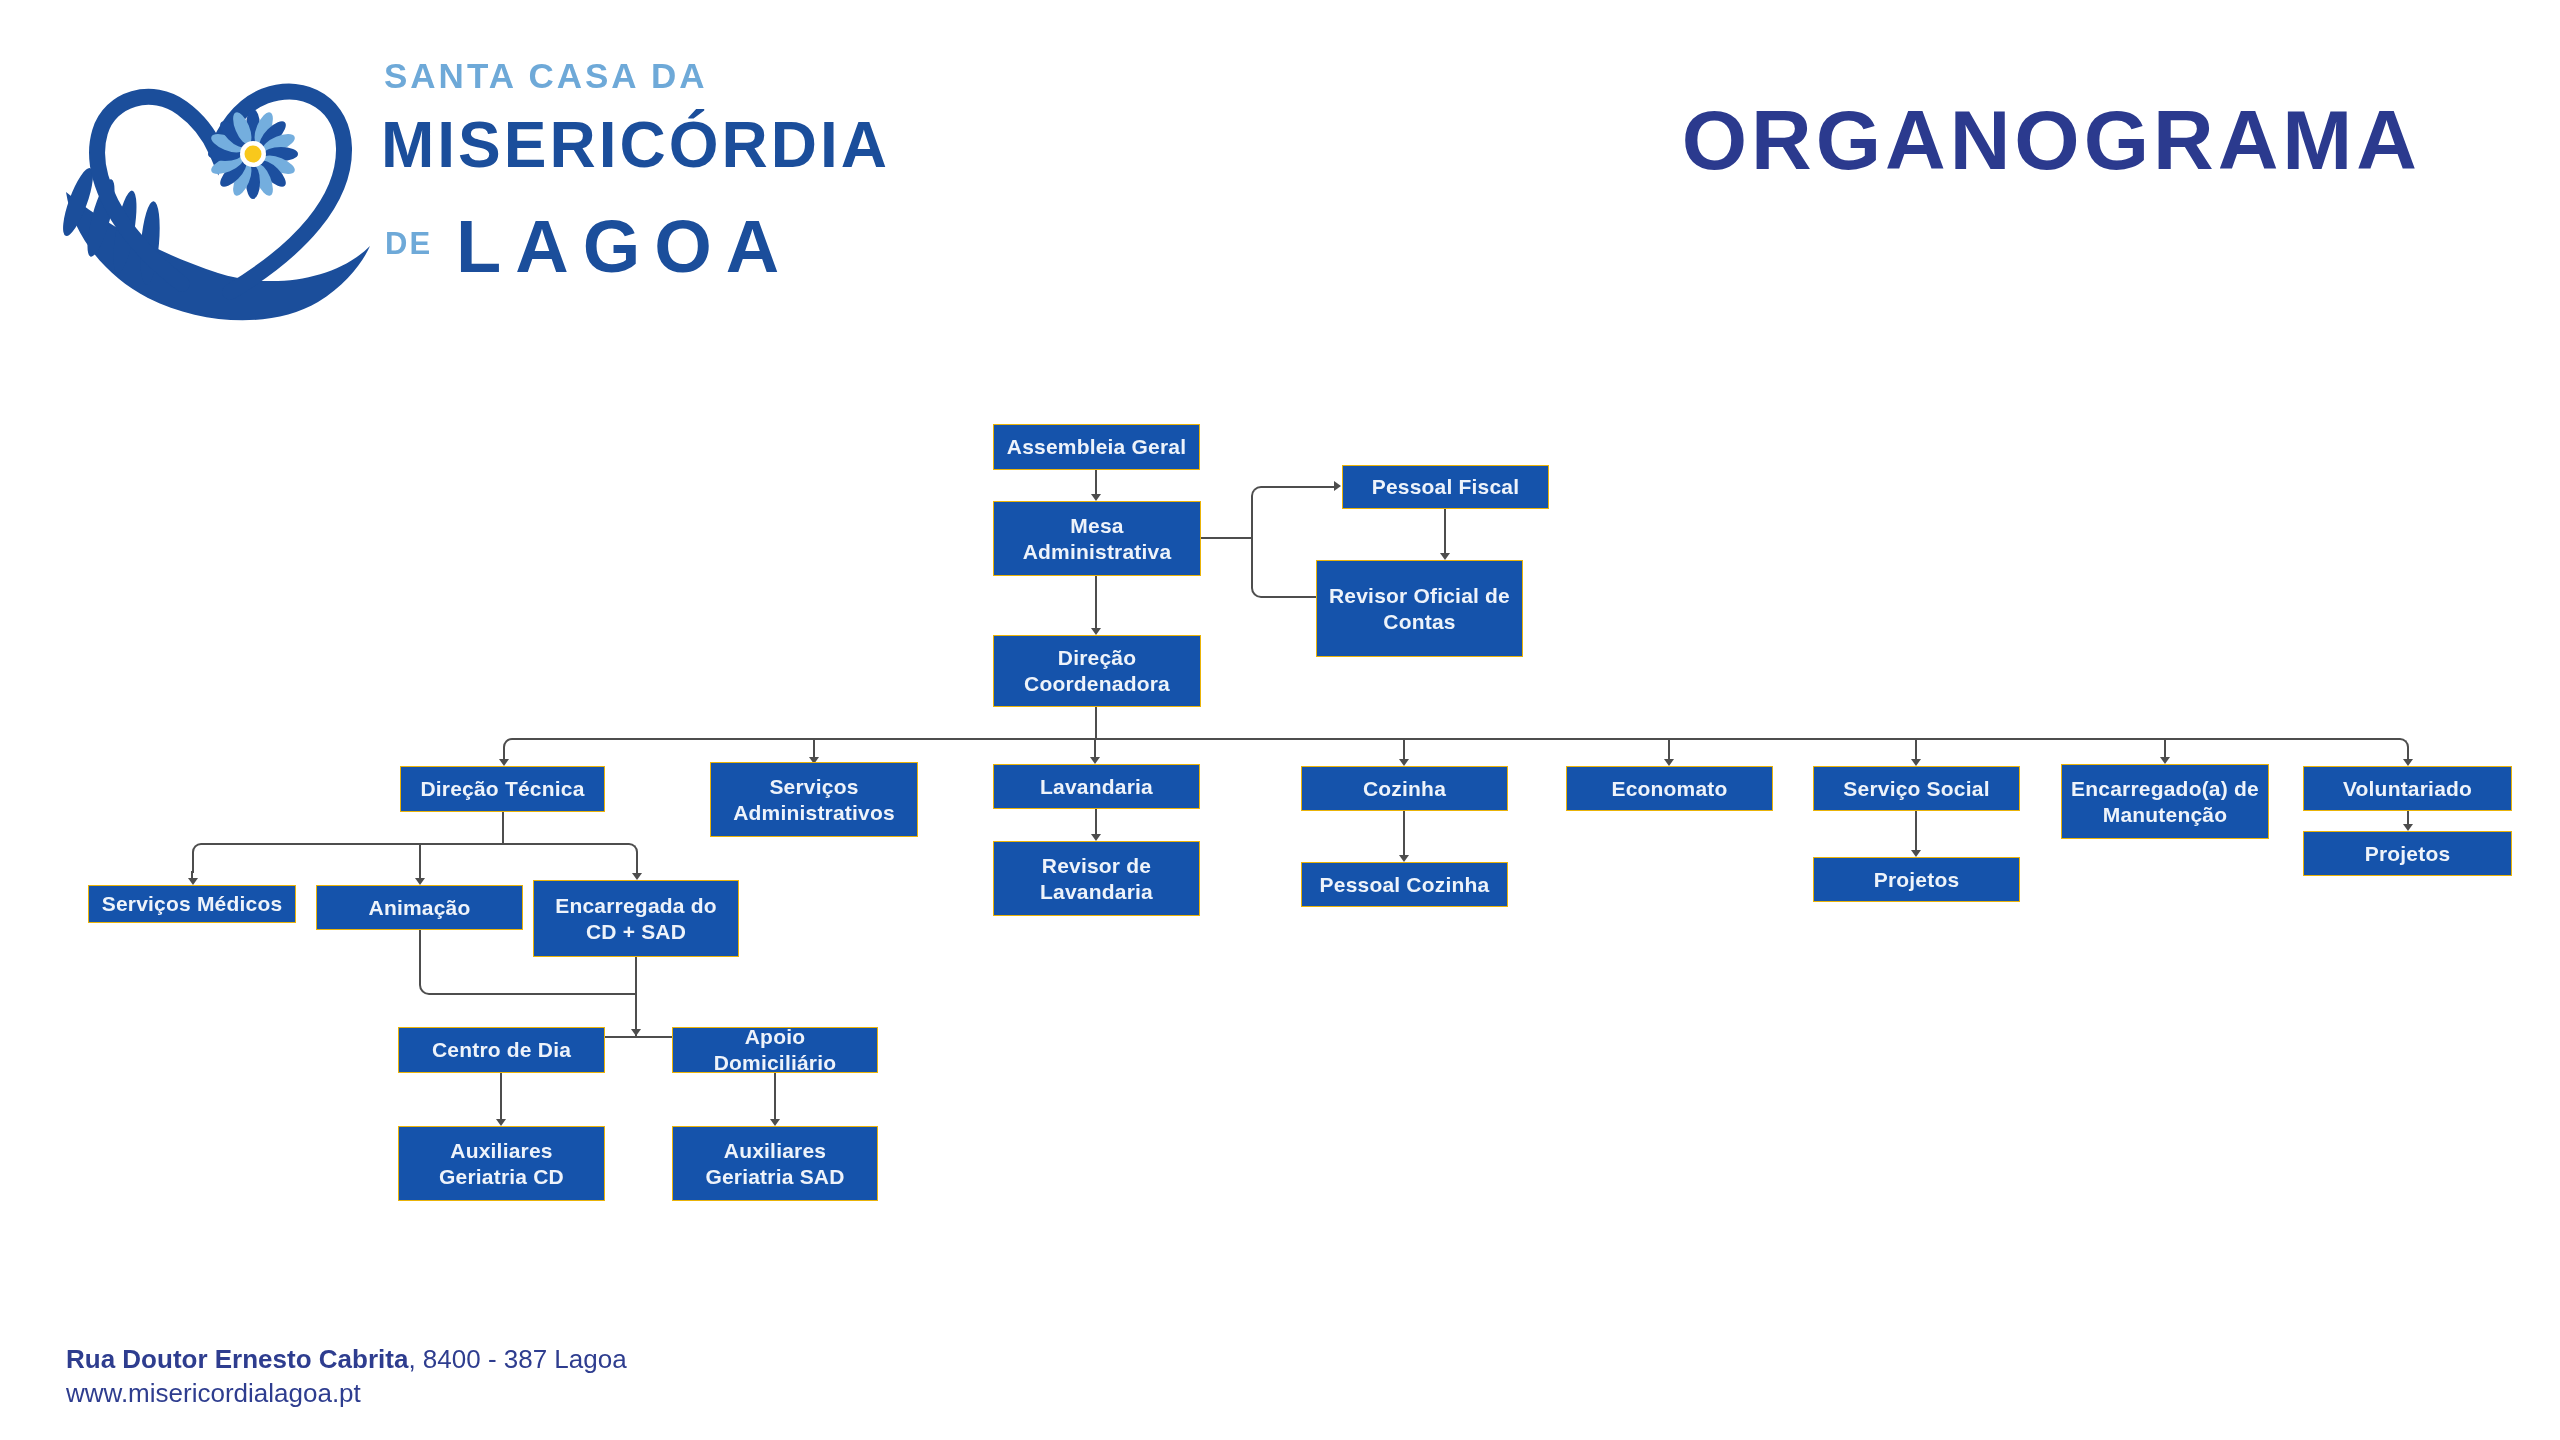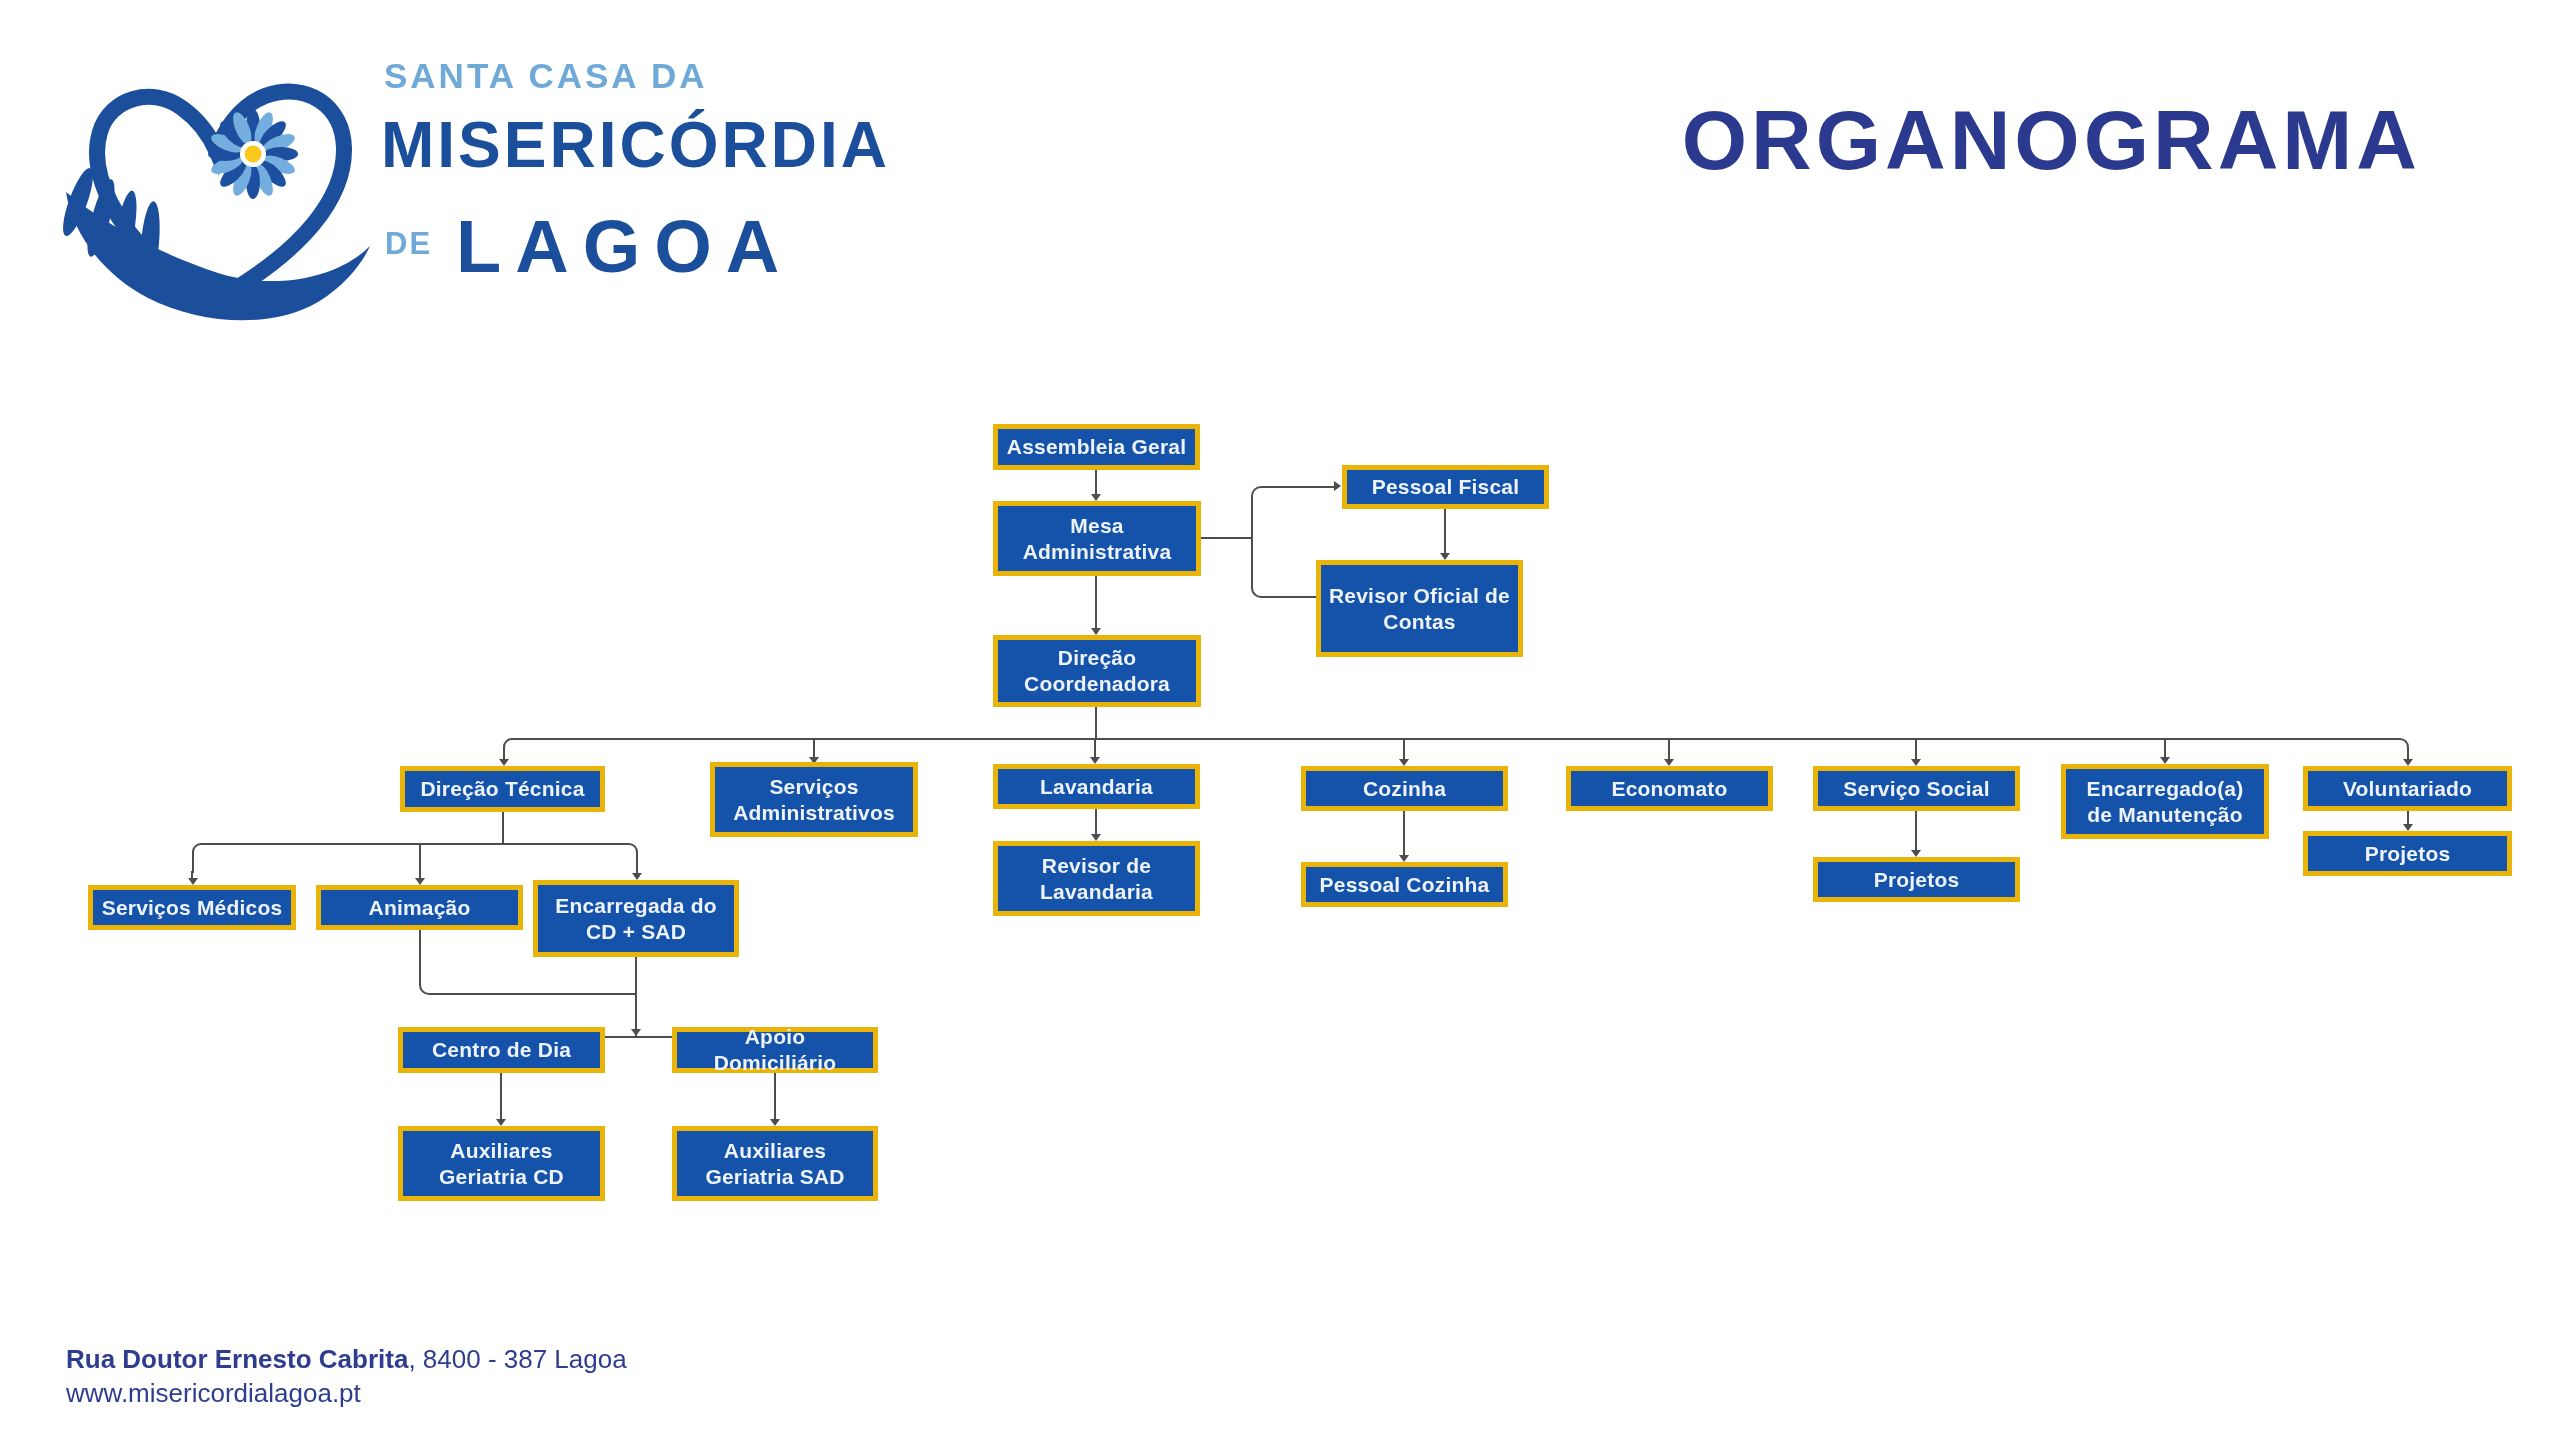--- a/index.html
+++ b/index.html
@@ -3,21 +3,21 @@
 <meta charset="utf-8">
 <style>
   html,body{margin:0;padding:0;}
   body{
     width:2560px;height:1440px;position:relative;background:#ffffff;
     font-family:"Liberation Sans", sans-serif;overflow:hidden;
   }
   
   .node{
     position:absolute;box-sizing:border-box;
-    background:#1553ab;border:5px solid #eab308;
+    background:#1553ab;border:1px solid #eab308;
     color:#eef3fa;font-weight:bold;font-size:21px;line-height:1.22;
     display:flex;align-items:center;justify-content:center;text-align:center;
     padding:2px 8px;letter-spacing:.2px;
   }
   
   .v{position:absolute;width:2px;background:#4d4d4d;}
   .h{position:absolute;height:2px;background:#4d4d4d;}
   .elb{position:absolute;box-sizing:border-box;border:0 solid #4d4d4d;}
   .ad{position:absolute;width:0;height:0;border-left:5px solid transparent;border-right:5px solid transparent;border-top:7px solid #4d4d4d;}
   .ar{position:absolute;width:0;height:0;border-top:5px solid transparent;border-bottom:5px solid transparent;border-left:7px solid #4d4d4d;}
@@ -153,21 +153,21 @@
 <div class="node" style="left:1566px;top:766px;width:207px;height:45px">Economato</div>
 <div class="node" style="left:1813px;top:766px;width:207px;height:45px">Serviço Social</div>
 <div class="node" style="left:2061px;top:764px;width:208px;height:75px">Encarregado(a) de Manutenção</div>
 <div class="node" style="left:2303px;top:766px;width:209px;height:45px">Voluntariado</div>
 
 <div class="node" style="left:993px;top:841px;width:207px;height:75px">Revisor de Lavandaria</div>
 <div class="node" style="left:1301px;top:862px;width:207px;height:45px">Pessoal Cozinha</div>
 <div class="node" style="left:1813px;top:857px;width:207px;height:45px">Projetos</div>
 <div class="node" style="left:2303px;top:831px;width:209px;height:45px">Projetos</div>
 
-<div class="node" style="left:88px;top:885px;width:208px;height:45px">Serviços Médicos</div>
+<div class="node" style="left:88px;top:885px;width:208px;height:38px">Serviços Médicos</div>
 <div class="node" style="left:316px;top:885px;width:207px;height:45px">Animação</div>
 <div class="node" style="left:533px;top:880px;width:206px;height:77px">Encarregada do CD + SAD</div>
 
 <div class="node" style="left:398px;top:1027px;width:207px;height:46px">Centro de Dia</div>
 <div class="node" style="left:672px;top:1027px;width:206px;height:46px">Apoio Domiciliário</div>
 <div class="node" style="left:398px;top:1126px;width:207px;height:75px">Auxiliares Geriatria CD</div>
 <div class="node" style="left:672px;top:1126px;width:206px;height:75px">Auxiliares Geriatria SAD</div>
 
 <div class="footer">
   <div><b>Rua Doutor Ernesto Cabrita</b><span>, 8400 - 387 Lagoa</span></div>

